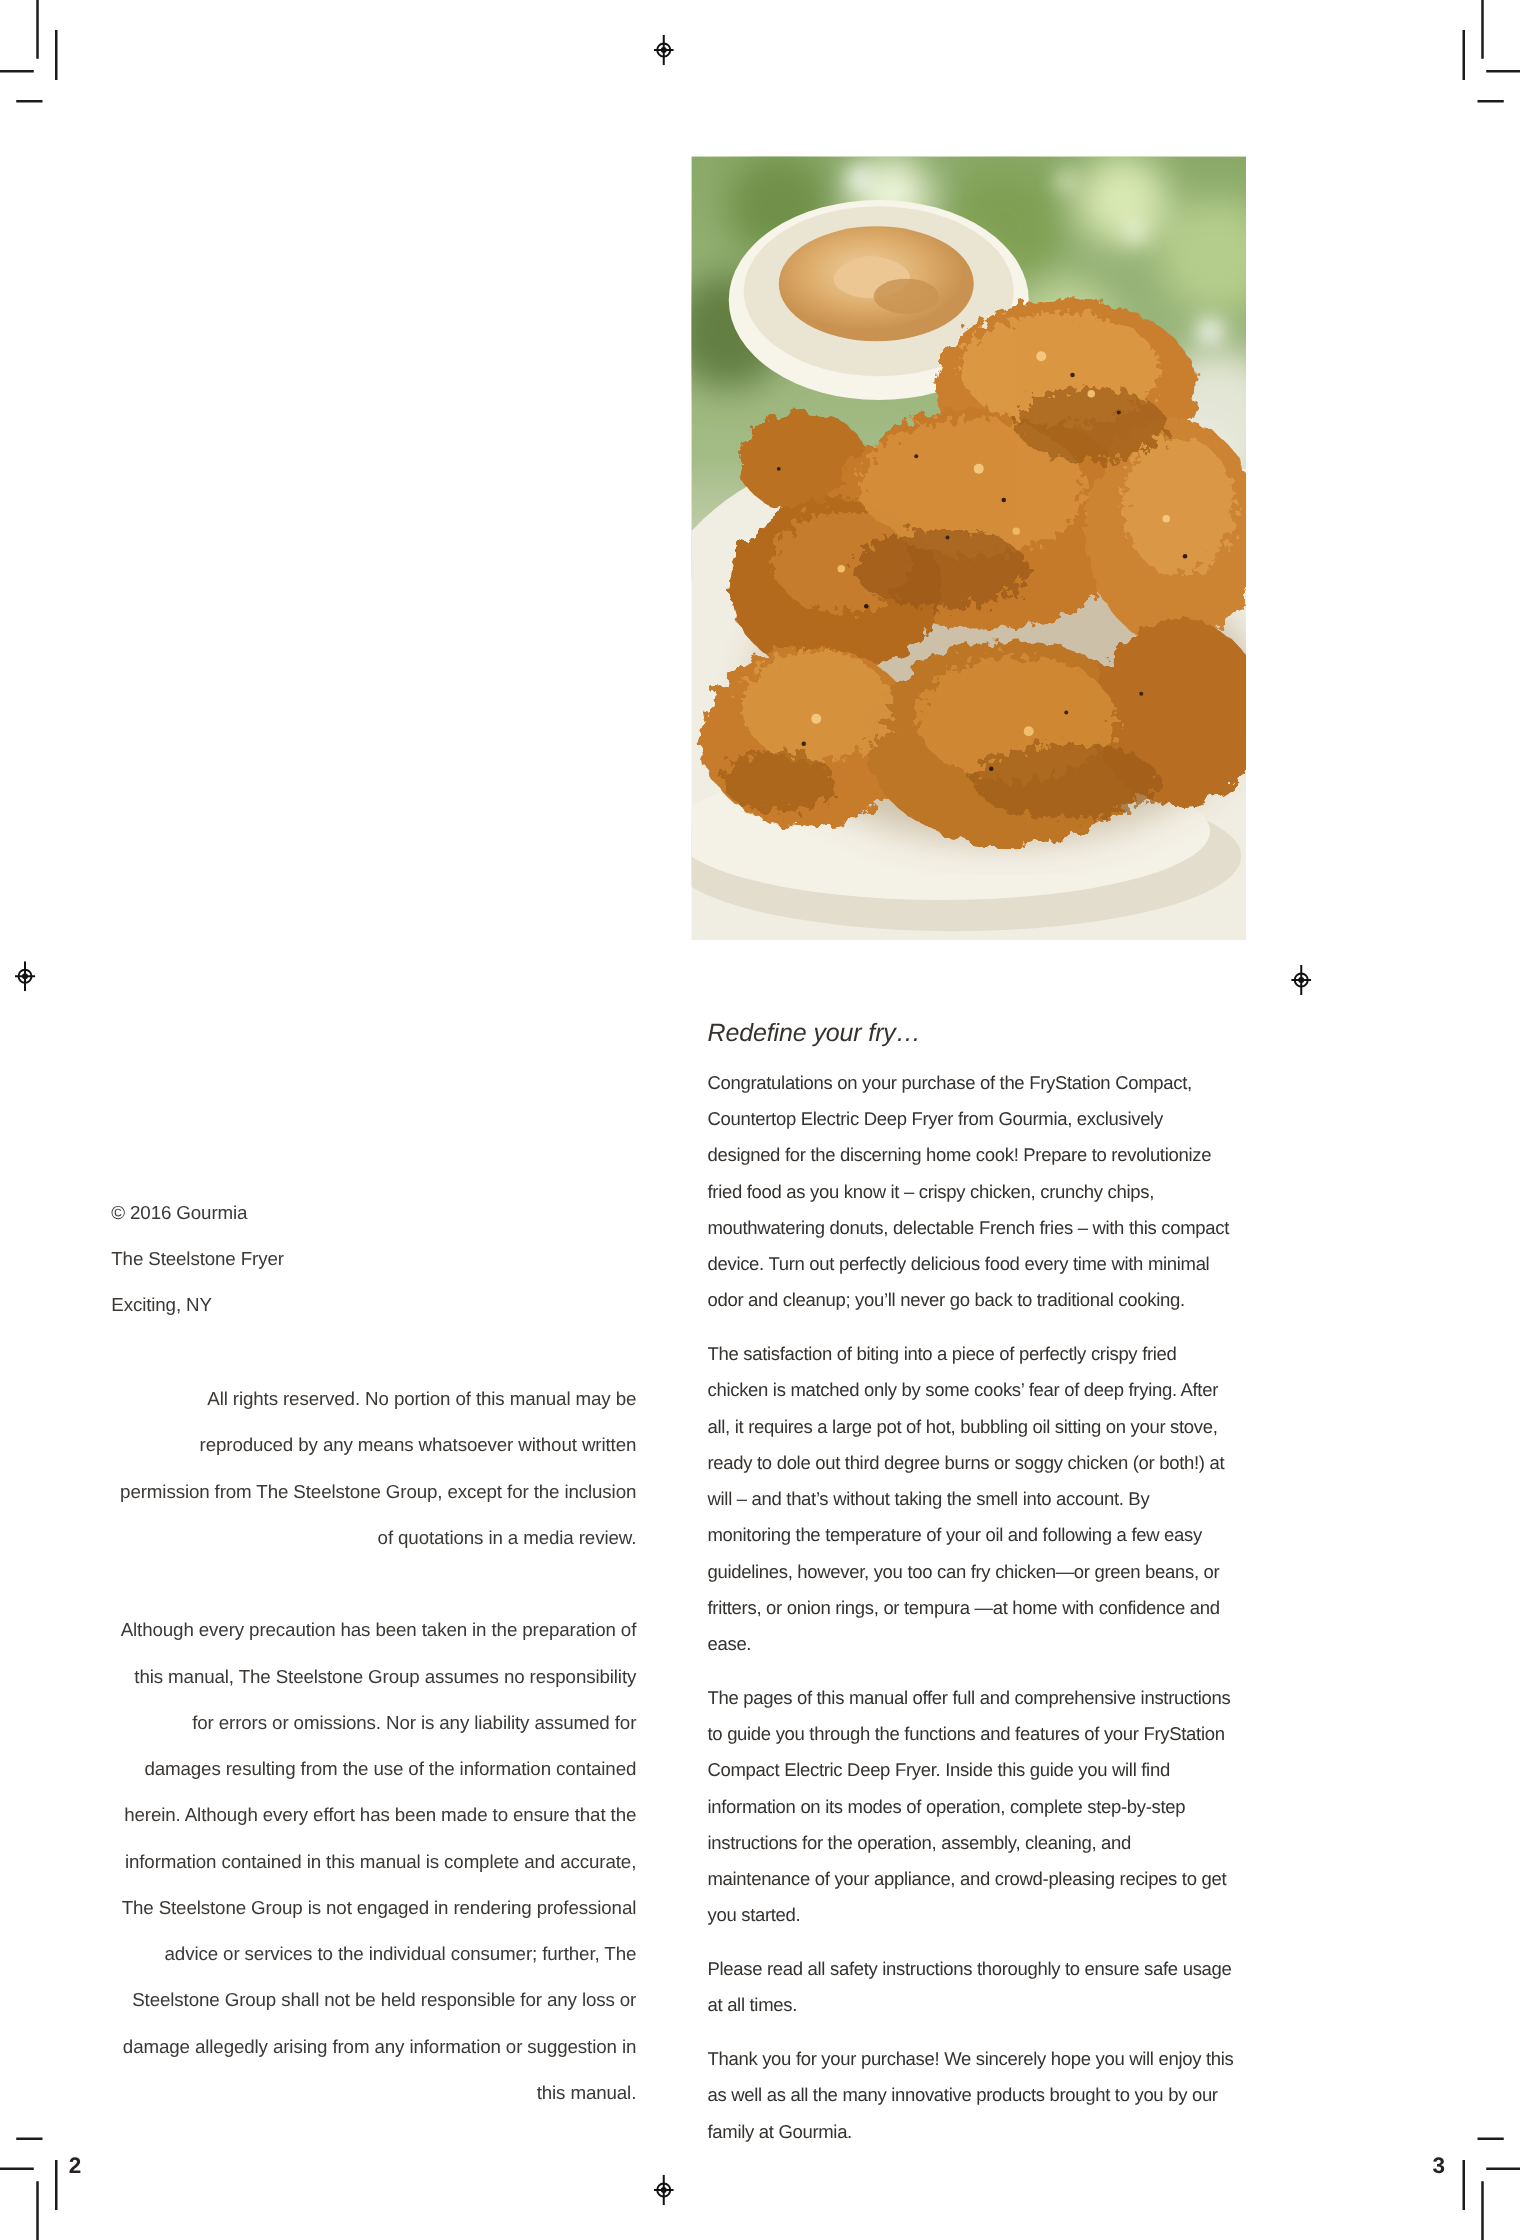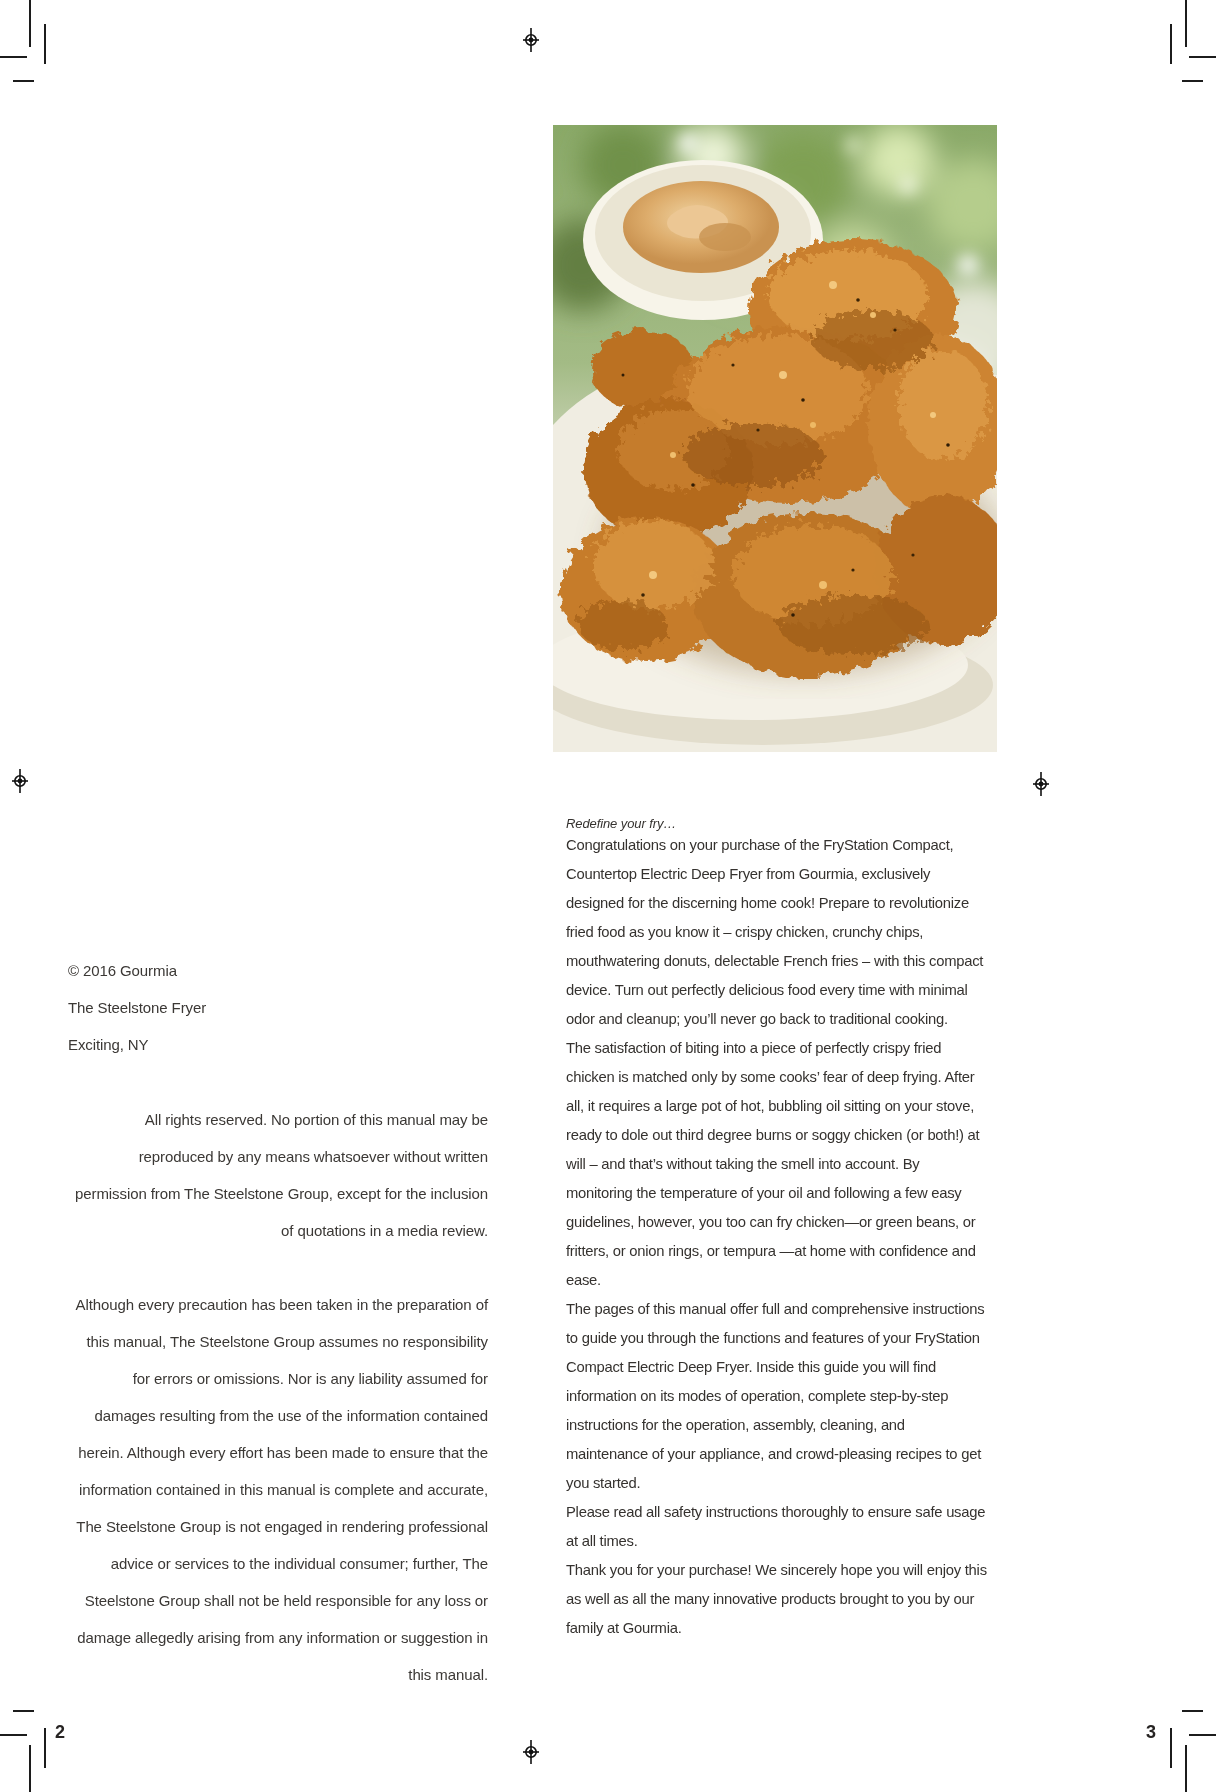--- a/index.html
+++ b/index.html
@@ -16,21 +16,21 @@
   
   .crop { position:absolute; background:#1c1c1c; }
   .crop.v { width:2px; }
   .crop.h { height:2px; }
 
   
   .regmark { position:absolute; width:16px; height:24px; }
 
   
   .page-left {
-    position:absolute; left:68px; top:952px; width:420px;
+    position:absolute; left:89px; top:952px; width:420px;
     font-size:15px; letter-spacing:-0.1px; color:#3b3835;
   }
   .copyright-block div { line-height:37px; }
   .legal { margin-top:37px; line-height:37px; text-align:right; }
   .legal.first { margin-top:38px; }
 
   
   .page-right { position:absolute; left:553px; top:125px; width:444px; }
   .photo-wrap { width:444px; height:627px; overflow:hidden; }
 
@@ -38,24 +38,24 @@
     margin-top:21px; text-align:center; line-height:1.15;
     font-weight:bold; font-size:28px; letter-spacing:-0.8px; color:#1e1b1a;
   }
   .title-red {
     font-family:"DejaVu Serif", serif;
     font-style:italic; font-weight:bold;
     color:#c01f30; letter-spacing:-0.5px;
   }
   .intro-heading {
     margin-top:64px; margin-left:13px;
-    font-style:italic; font-size:13px; color:#35322f; letter-spacing:-0.1px;
+    font-style:italic; font-size:20px; color:#35322f; letter-spacing:-0.1px;
   }
   .body-par {
-    margin-left:13px; width:422px;
+    margin-top:14px; margin-left:13px; width:422px;
     font-size:14.8px; line-height:29px; letter-spacing:-0.25px; color:#35322f;
     text-align:left;
   }
 
   
   .page-num {
     position:absolute; font-weight:bold; font-size:18px; color:#262322;
   }
   .page-num.left { left:55px; top:1722px; }
   .page-num.right { left:1146px; top:1722px; }

